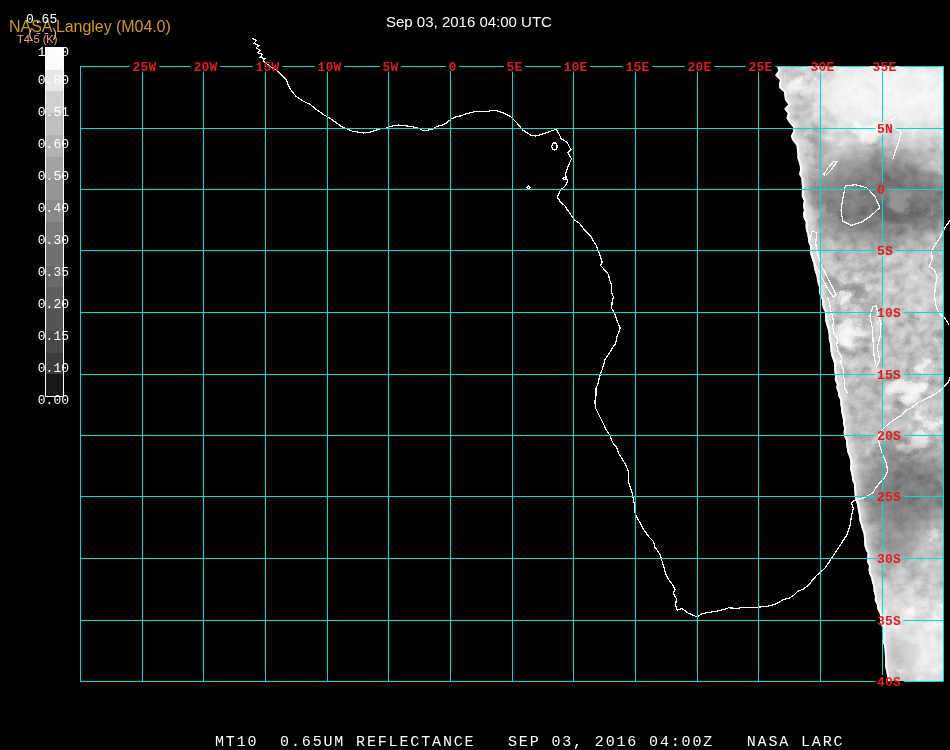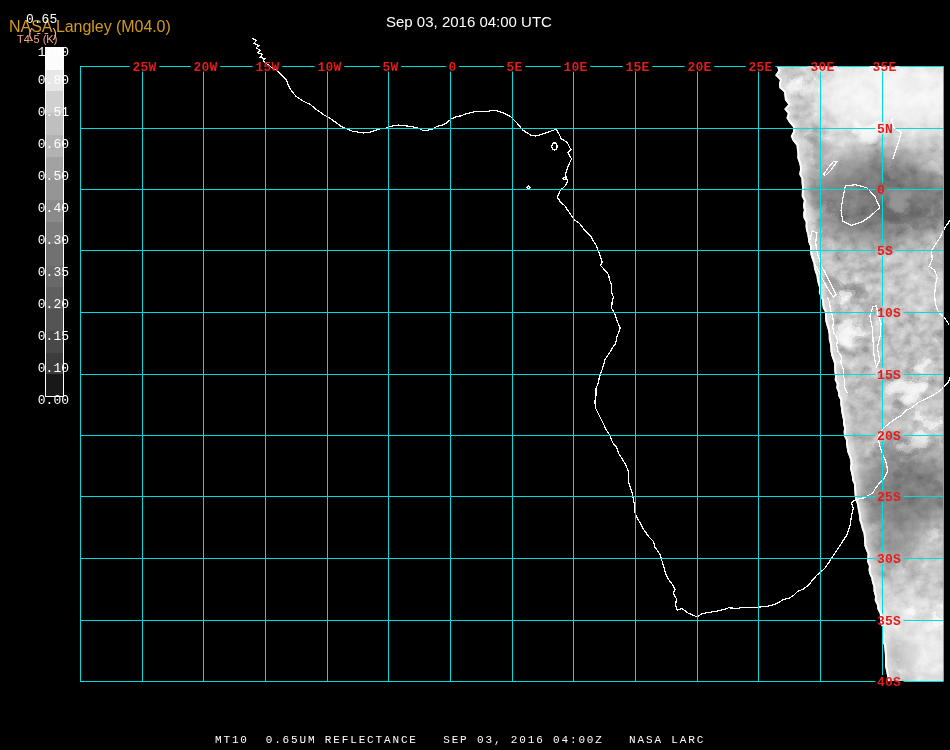--- a/index.html
+++ b/index.html
@@ -8,21 +8,21 @@
 #title2{left:386px;top:13px;color:#fff;font-size:15px;letter-spacing:0px;}
 #lab065{left:26px;top:12px;color:#fff;font-family:"Liberation Mono",monospace;font-size:13px;}
 #labnasa{left:9px;top:17.5px;color:#d29a1e;font-size:16px;letter-spacing:-0.05px;}
 #labpar{left:27px;top:25.5px;color:#f2b090;font-family:"Liberation Mono",monospace;font-size:13px;}
 #labt45{left:17px;top:32.5px;color:#f4a482;font-size:11px;}
 #cbar{position:absolute;left:45px;top:47px;width:16.5px;height:348px;
   border:1.5px solid #fff;background:linear-gradient(to bottom, rgb(252,252,252) 0.0px, rgb(252,252,252) 21.8px, rgb(231,231,231) 21.8px, rgb(231,231,231) 43.5px, rgb(208,208,208) 43.5px, rgb(208,208,208) 65.2px, rgb(191,191,191) 65.2px, rgb(191,191,191) 87.0px, rgb(178,178,178) 87.0px, rgb(178,178,178) 108.8px, rgb(162,162,162) 108.8px, rgb(162,162,162) 130.5px, rgb(149,149,149) 130.5px, rgb(149,149,149) 152.2px, rgb(138,138,138) 152.2px, rgb(138,138,138) 174.0px, rgb(124,124,124) 174.0px, rgb(124,124,124) 195.8px, rgb(113,113,113) 195.8px, rgb(113,113,113) 217.5px, rgb(105,105,105) 217.5px, rgb(105,105,105) 239.2px, rgb(95,95,95) 239.2px, rgb(95,95,95) 261.0px, rgb(84,84,84) 261.0px, rgb(84,84,84) 282.8px, rgb(73,73,73) 282.8px, rgb(73,73,73) 304.5px, rgb(60,60,60) 304.5px, rgb(60,60,60) 326.2px, rgb(24,24,24) 326.2px, rgb(24,24,24) 348.0px);}
 .cbl{position:absolute;left:0;width:41px;text-align:right;color:#fff;
   font-family:"Liberation Mono",monospace;font-size:13px;margin-left:28px;}
 #caption{position:absolute;left:215px;top:734px;color:#fff;
-  font-family:"Liberation Mono",monospace;font-size:11px;letter-spacing:1.85px;}
+  font-family:"Liberation Mono",monospace;font-size:15px;letter-spacing:1.85px;}
 svg{position:absolute;left:0;top:0;}
 svg text{font-family:"Liberation Mono",monospace;font-size:13px;font-weight:bold;
   fill:#e01d1d;letter-spacing:0.2px;}
 </style></head><body>
 <div id="page">
 <svg width="950" height="750" viewBox="0 0 950 750">
 <defs>
 <clipPath id="day">
           <polygon points="777,66 778.3,70.7 775.2,75.3 780,80 778.9,84.0 779.5,88.0 784.0,92.0 784.6,96.0 785,100 788.4,104.5 784.3,109.0 787.9,113.5 786.5,118.0 789.2,122.5 793,127 793.2,131.6 790.8,136.2 792.8,140.8 796.6,145.4 797,150 797.5,154.0 797.4,158.0 798.8,162.0 799.9,166.0 800,170 799.2,174.2 801.5,178.5 801.7,182.8 802,187 801.9,191.6 801.8,196.2 804.0,200.8 803.0,205.4 804,210 803.3,214.0 803.7,218.0 805.8,222.0 805.6,226.0 806,230 807.3,234.0 807.9,238.0 808.3,242.0 810.1,246.0 810,250 810.5,254.5 811.9,259.0 813.5,263.5 814,268 815.1,272.0 816.6,276.0 817.0,280.0 818,284 819.3,288.0 818.8,292.0 820.2,296.0 822,300 822.3,304.0 822.9,308.0 825,312 825.0,316.5 825.4,321.0 826.6,325.5 828,330 828.8,334.7 828.8,339.3 830,344 830.3,348.0 830.7,352.0 831.5,356.0 833,360 834.3,364.0 834.1,368.0 834.5,372.0 835,376 834.8,380.0 836.8,384.0 836.3,388.0 838,392 838.3,396.0 840.4,400.0 840.4,404.0 841,408 841.4,412.0 842.2,416.0 843.1,420.0 843,424 844.2,428.0 843.7,432.0 844.0,436.0 846,440 846.1,444.0 846.8,448.0 847.4,452.0 849,456 850.3,460.0 850.6,464.0 849.9,468.0 851,472 851.9,476.0 852.1,480.0 854.0,484.0 854,488 854.5,492.0 854.8,496.0 855.5,500.0 857,504 857.9,509.5 859,515 859.3,520.0 861,525 862.0,529.3 863.7,533.7 864,538 864.2,542.0 864.5,546.0 866,550 867.7,554.0 867.3,558.0 867.2,562.0 869,566 868.6,570.0 869.4,574.0 871.3,578.0 872,582 873.5,586.7 873.6,591.3 875,596 874.8,600.5 877,605 877.5,609.3 879.9,613.7 880,618 880.5,622.7 882.2,627.3 882,632 883.3,636.3 882.1,640.7 884,645 884.6,649.3 884.9,653.7 885,658 885.2,662.0 885.0,666.0 886,670 887.1,675.5 888,681 944,681 944,66"></polygon>
         </clipPath>

